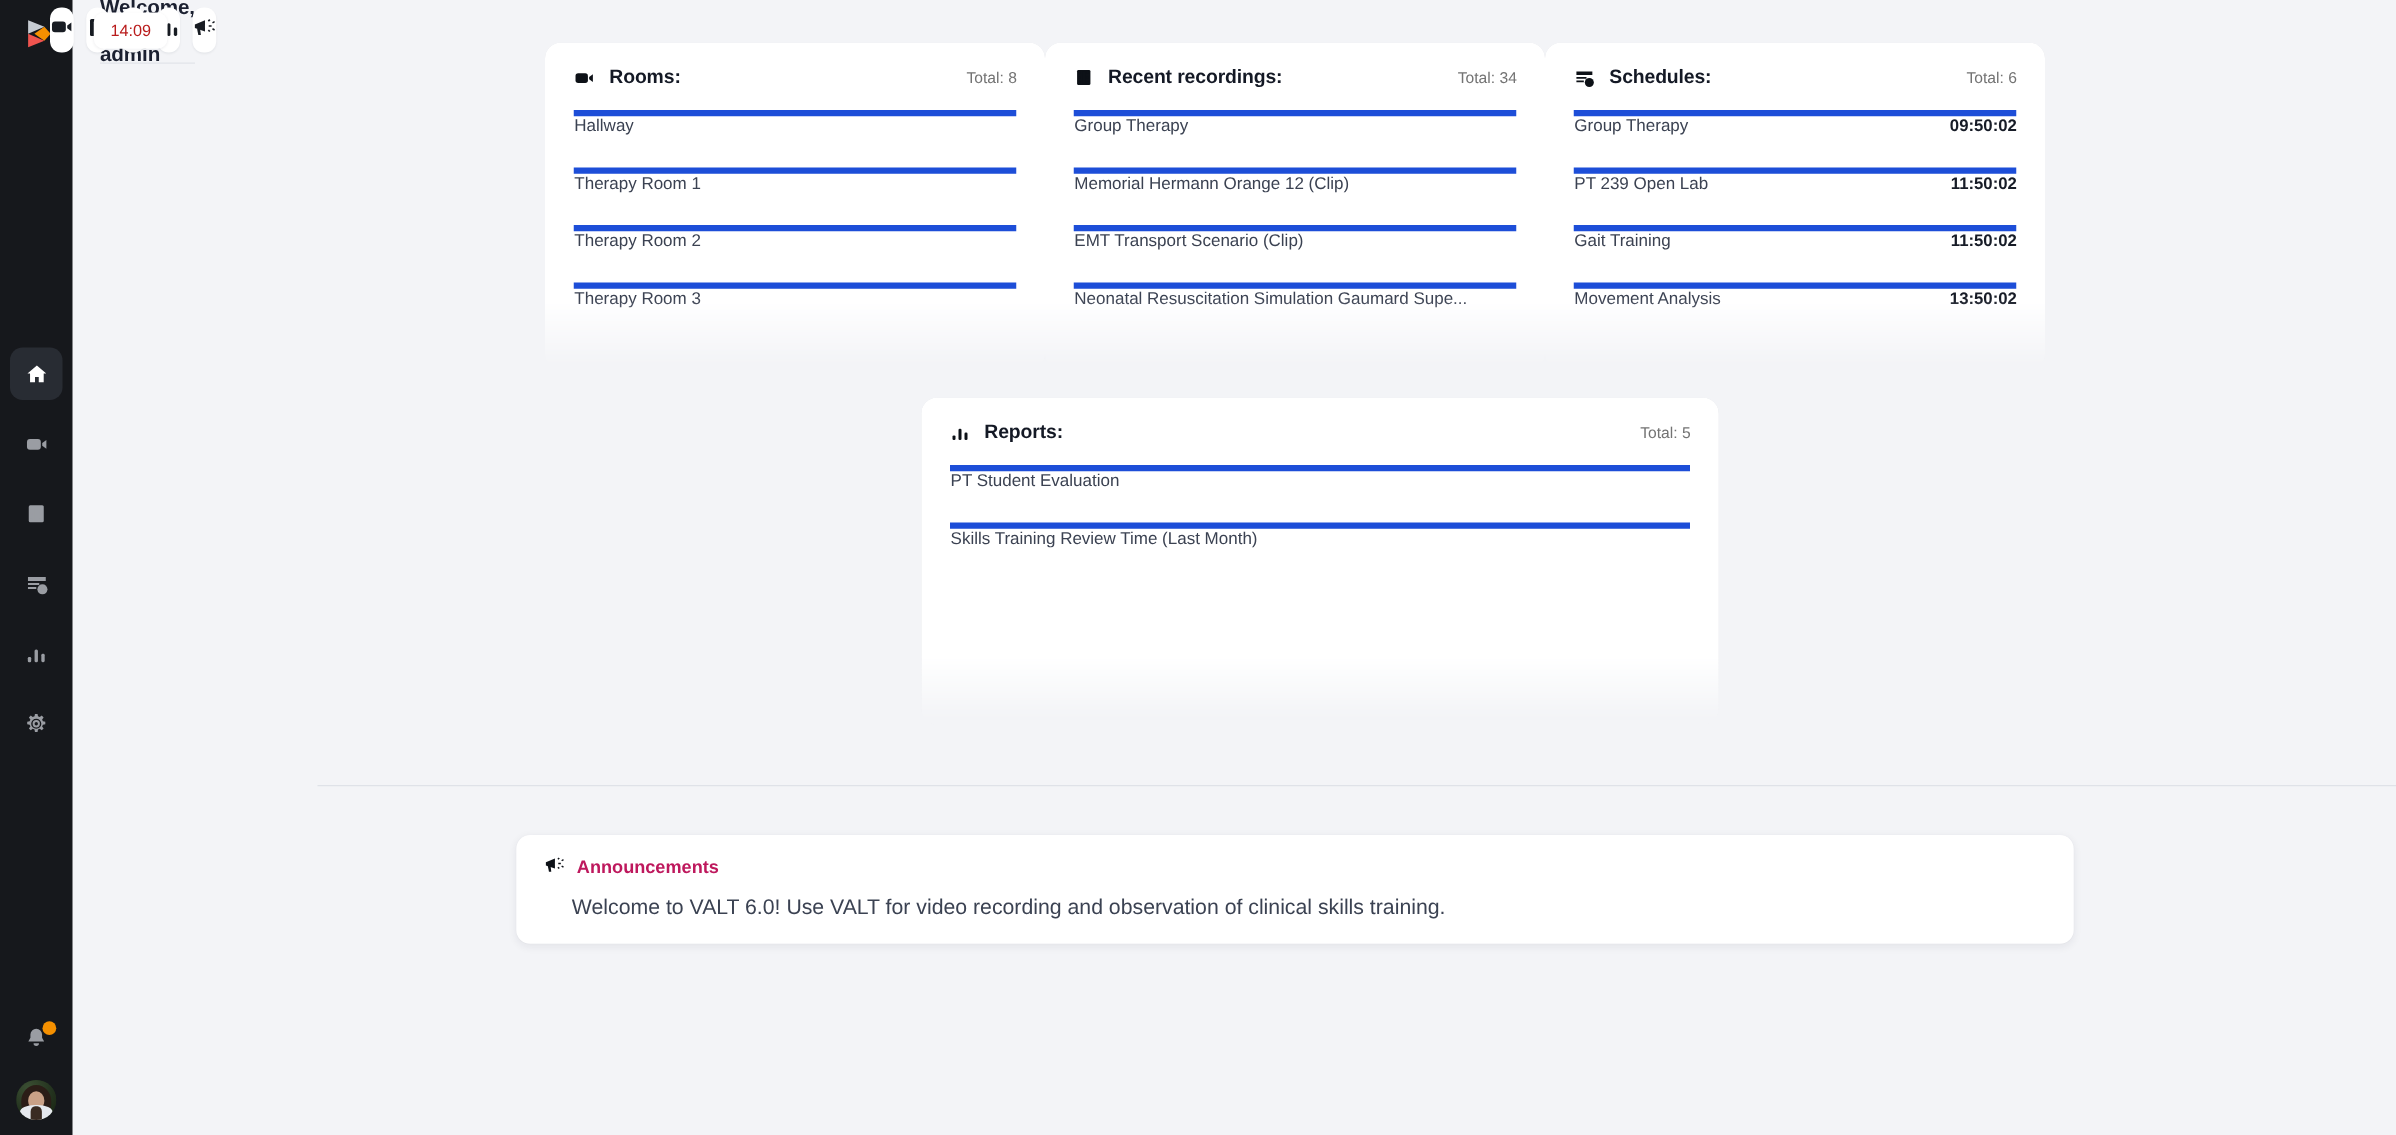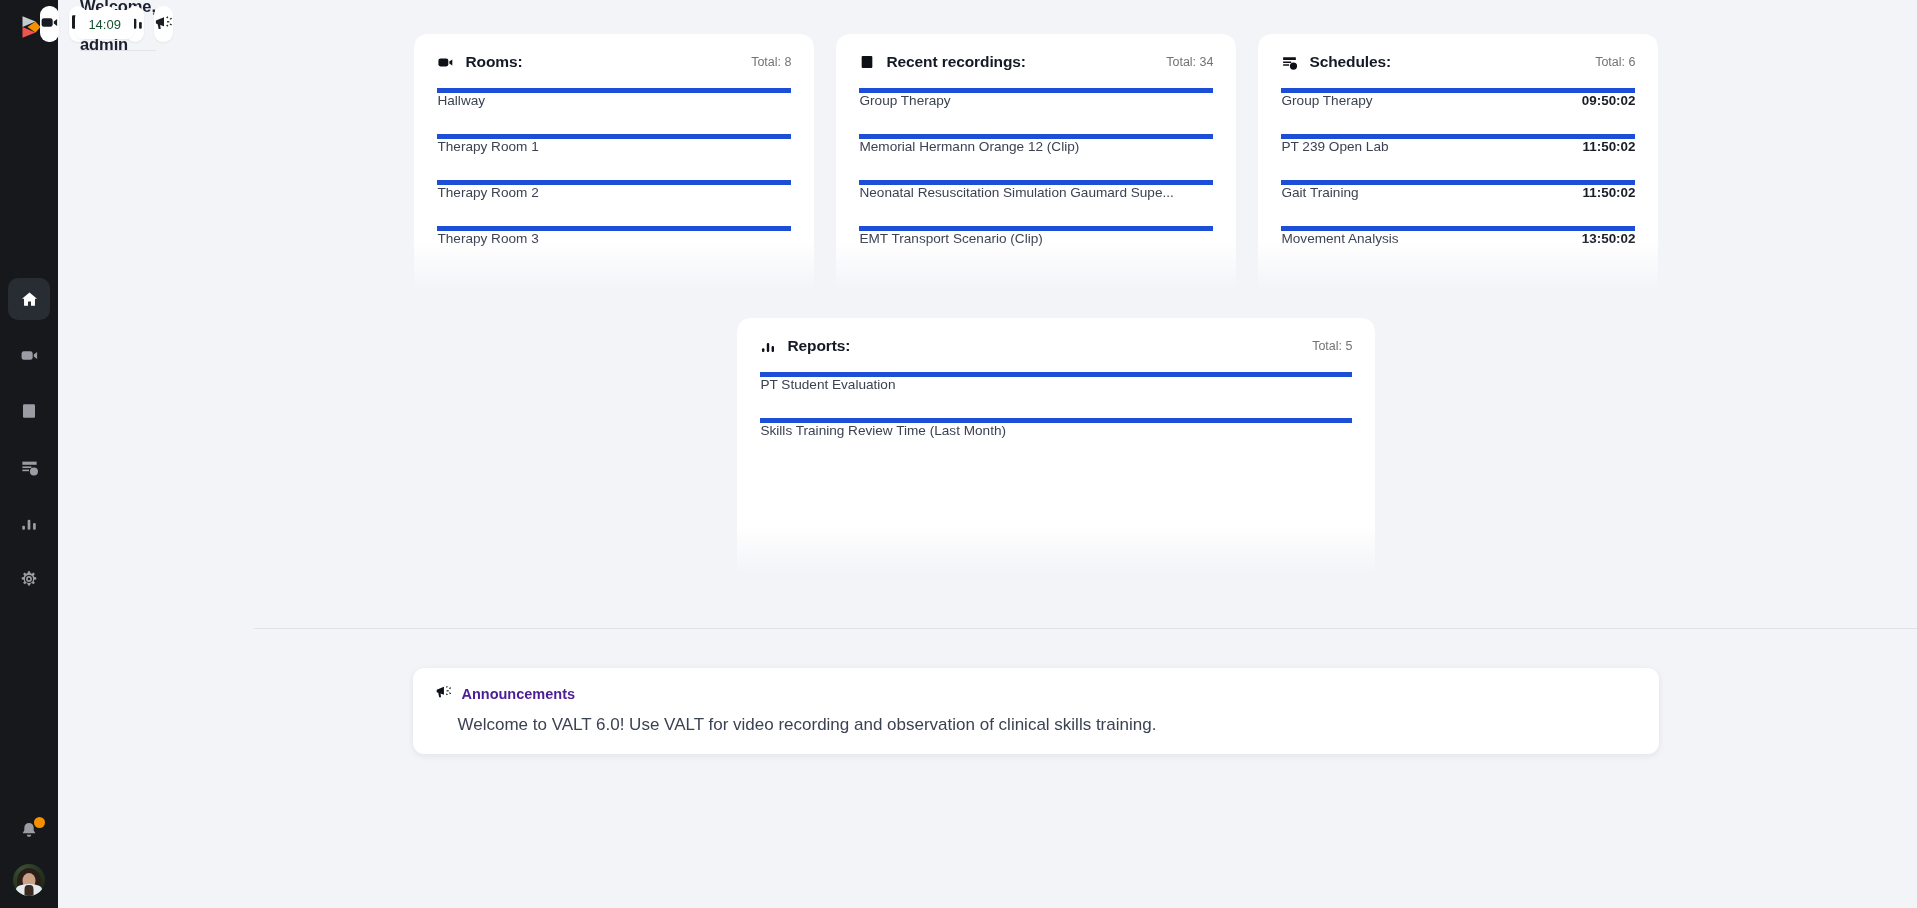--- a/index.html
+++ b/index.html
@@ -201,21 +201,21 @@
   .tool-btn svg circle { fill: #181c23; }
 
   .clock {
     position: absolute;
     right: 22px;
     top: 10px;
     background: #ffffff;
     border-radius: 8px;
     padding: 7px 13px;
     font-size: 13px;
-    color: #14532d;
+    color: #b91c1c;
     box-shadow: 0 1px 2px rgba(20,25,45,0.05);
     cursor: pointer;
   }
 
   .header-rule {
     position: absolute;
     left: 22px;
     right: 0;
     bottom: 0;
     height: 1px;
@@ -225,21 +225,20 @@
   
   .content {
     flex: 1 1 auto;
     position: relative;
     padding-top: 34px;
   }
 
   .cards-row {
     display: flex;
     justify-content: center;
-    gap: 22px;
   }
 
   .card {
     background: #ffffff;
     border-radius: 13px;
     box-shadow: 0 2px 7px rgba(25,30,60,0.075), 0 0 1px rgba(25,30,60,0.04);
     padding: 19px 23px 0 23px;
     height: 262px;
     overflow: hidden;
     -webkit-mask-image: linear-gradient(to bottom, #000 0px, #000 205px, rgba(0,0,0,0.12) 252px, rgba(0,0,0,0) 262px);
@@ -328,21 +327,21 @@
   .ann-head {
     display: flex;
     align-items: center;
     gap: 9px;
     margin-bottom: 11px;
   }
   .ann-head svg path { fill: #0d1117; }
   .ann-title {
     font-size: 14.5px;
     font-weight: bold;
-    color: #4c1d95;
+    color: #be185d;
   }
   .ann-body {
     font-size: 17px;
     color: #3b4252;
     padding-left: 22px;
   }
 </style>
 </head>
 <body>
 
@@ -571,24 +570,24 @@
             <span class="card-total">Total: 34</span>
           </div>
           <ul class="card-list">
             <li>
                 <span class="li-label">Group Therapy</span>
               </li>
             <li>
                 <span class="li-label">Memorial Hermann Orange 12 (Clip)</span>
               </li>
             <li>
+                <span class="li-label">EMT Transport Scenario (Clip)</span>
+              </li>
+            <li>
                 <span class="li-label">Neonatal Resuscitation Simulation Gaumard Supe...</span>
-              </li>
-            <li>
-                <span class="li-label">EMT Transport Scenario (Clip)</span>
               </li>
           </ul>
         </div>
 
         <div class="card w-small">
           <div class="card-head">
             <span class="ch-icon">
               <svg width="17" height="17" viewBox="0 0 24 24">
                 <path d="M3 4.6 h18 v4 H3 Z"></path>
                 <path d="M3 10.6 h11.4 v2.1 H3 Z"></path>

